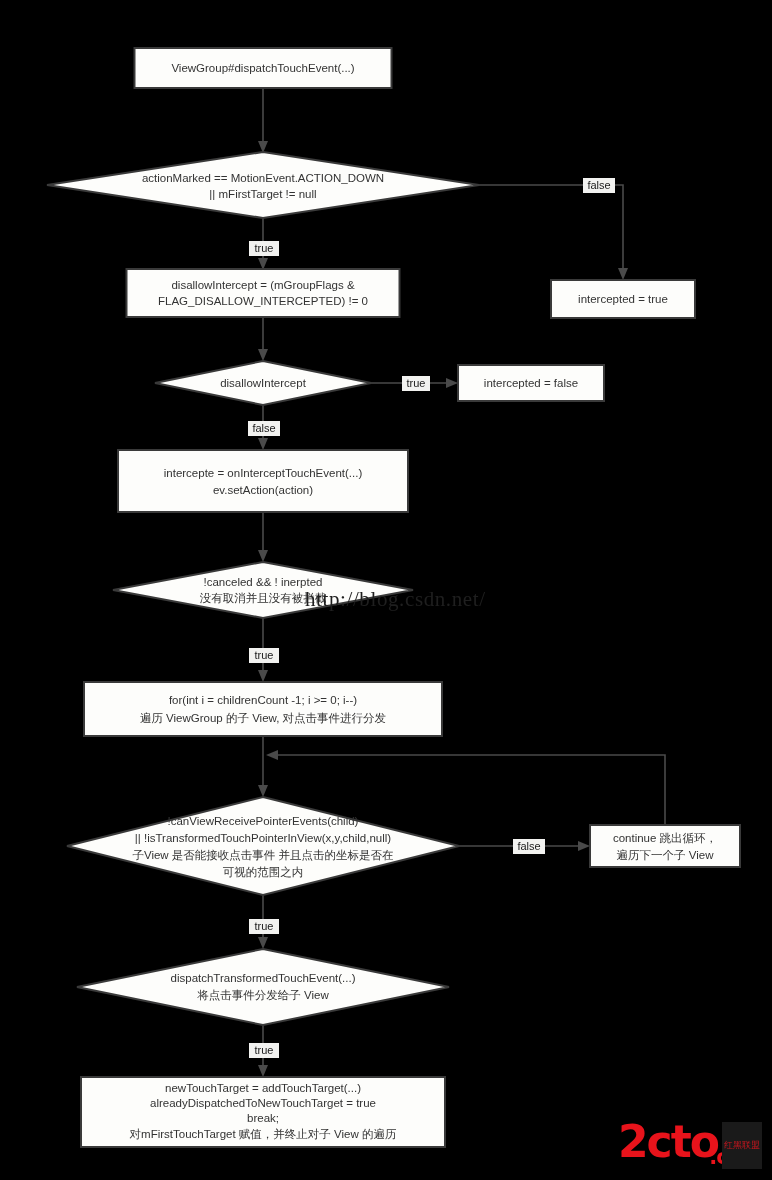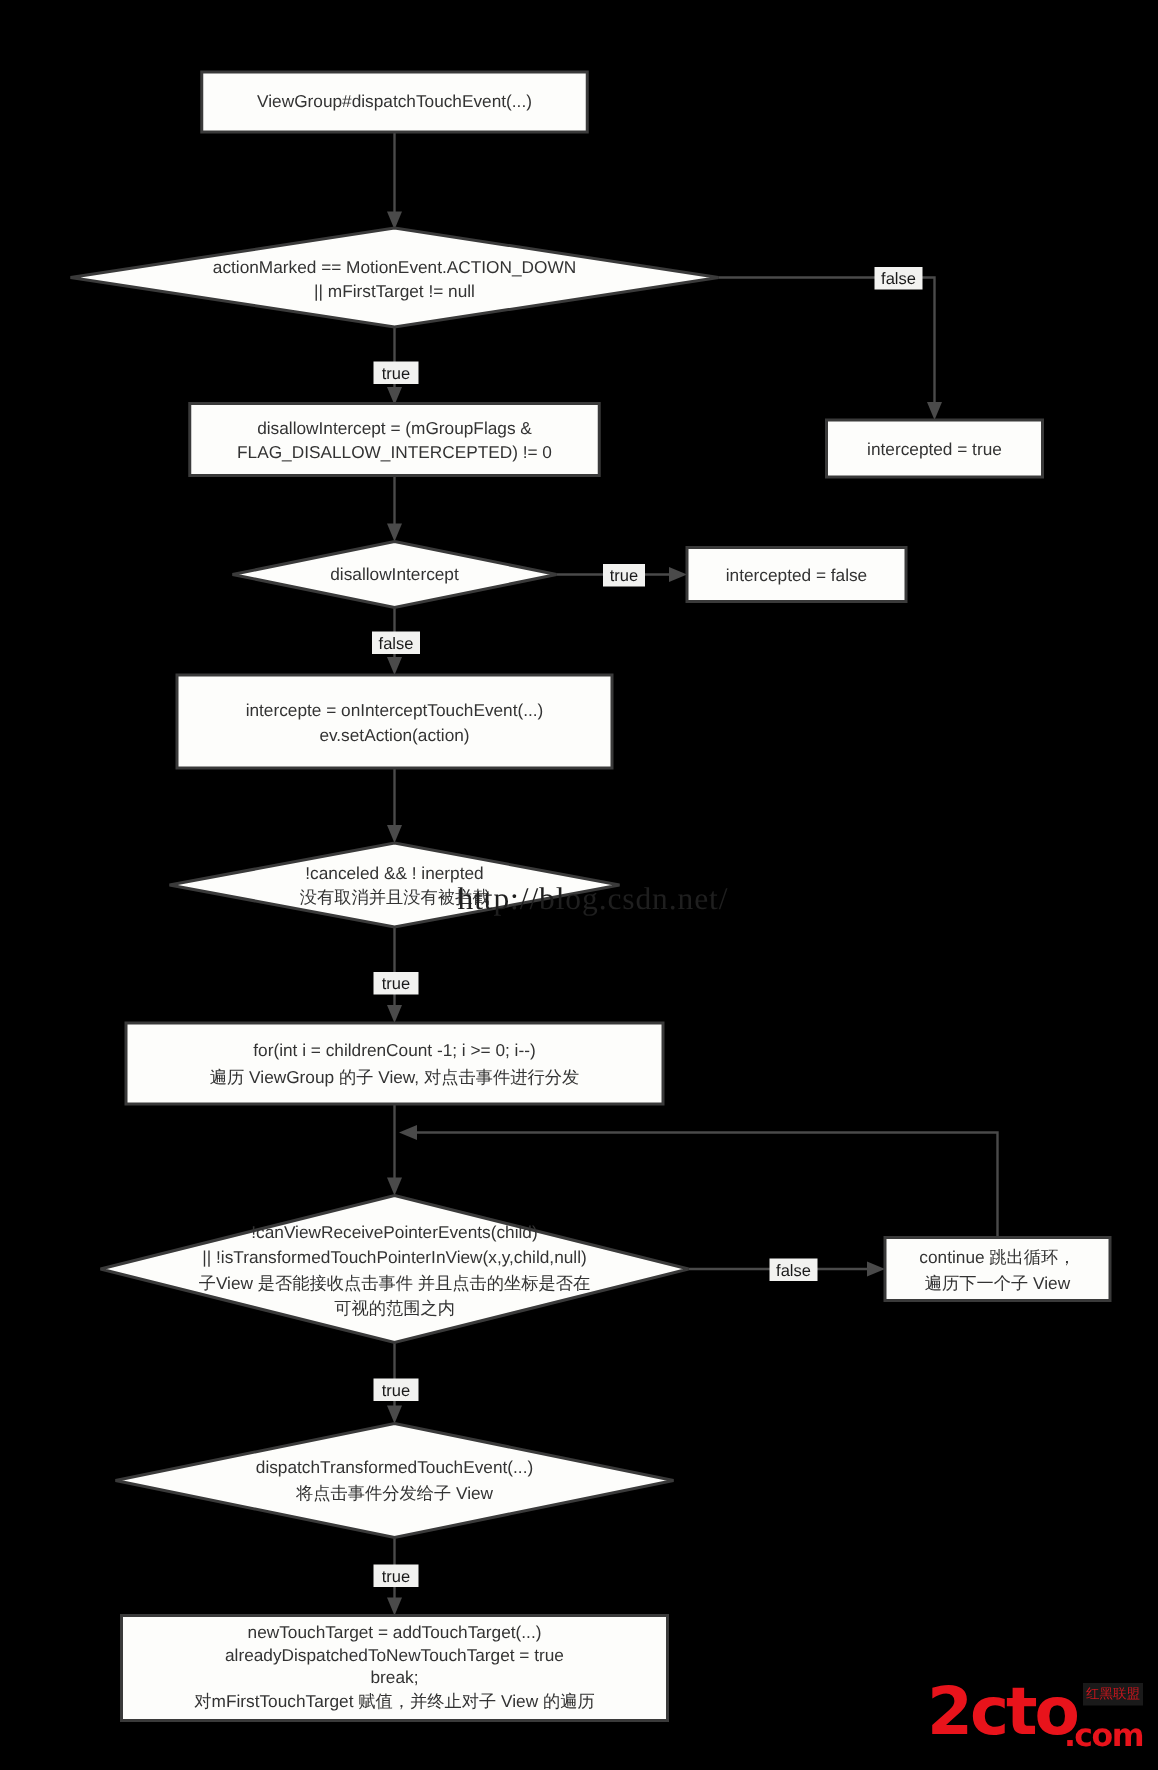--- a/index.html
+++ b/index.html
@@ -91,21 +91,21 @@
     text-align: right;
   }
   .logo-cn {
     position: absolute;
     right: 2px;
     top: 2px;
     font-family: "DejaVu Sans", sans-serif;
     font-size: 9px;
     color: #c9161e;
     background: #1a1a1a;
-    padding: 1px 2px;
+    padding: 17px 2px;
     letter-spacing: 0px;
   }
 </style>
 </head>
 <body>
 
 <svg id="flow" viewBox="0 0 772 1180">
   <rect x="0" y="0" width="772" height="1180" fill="#000000"></rect>
 
   <g>

